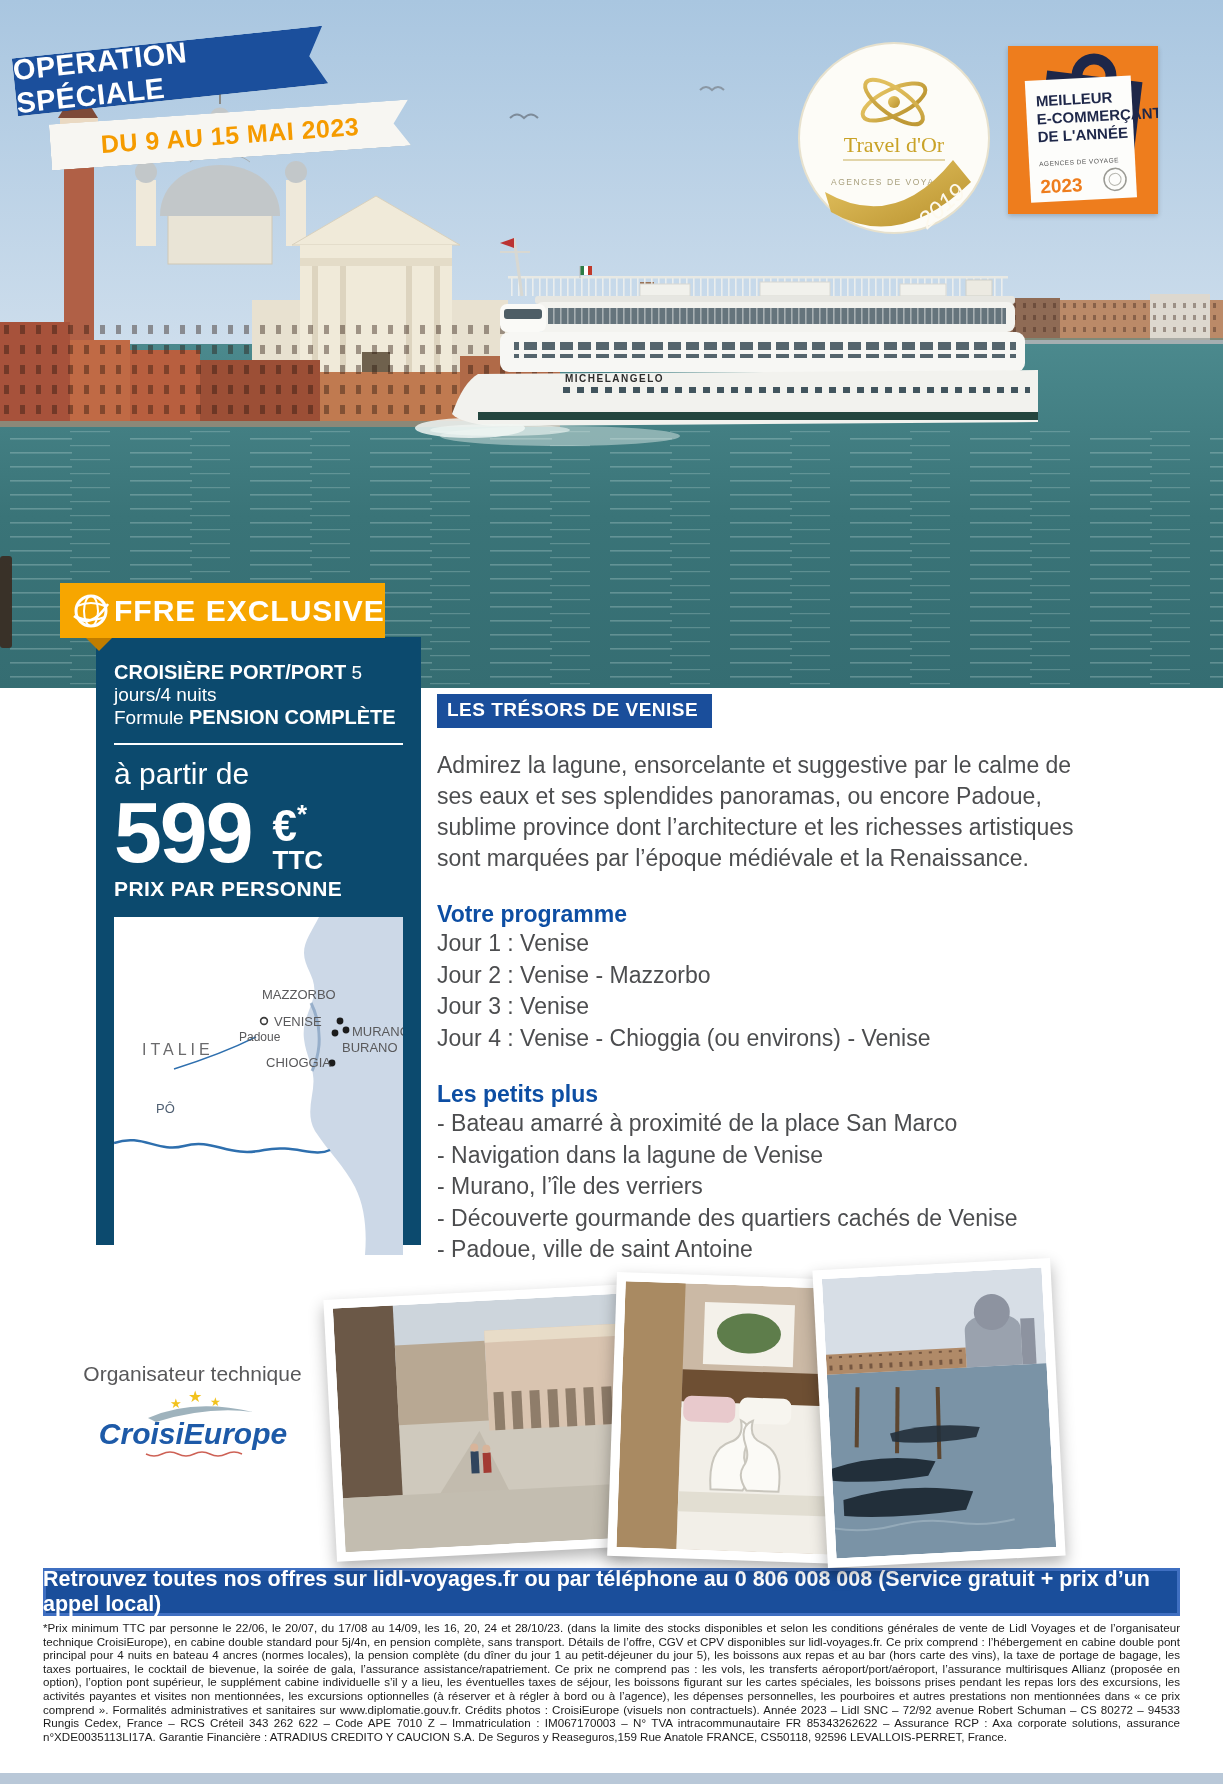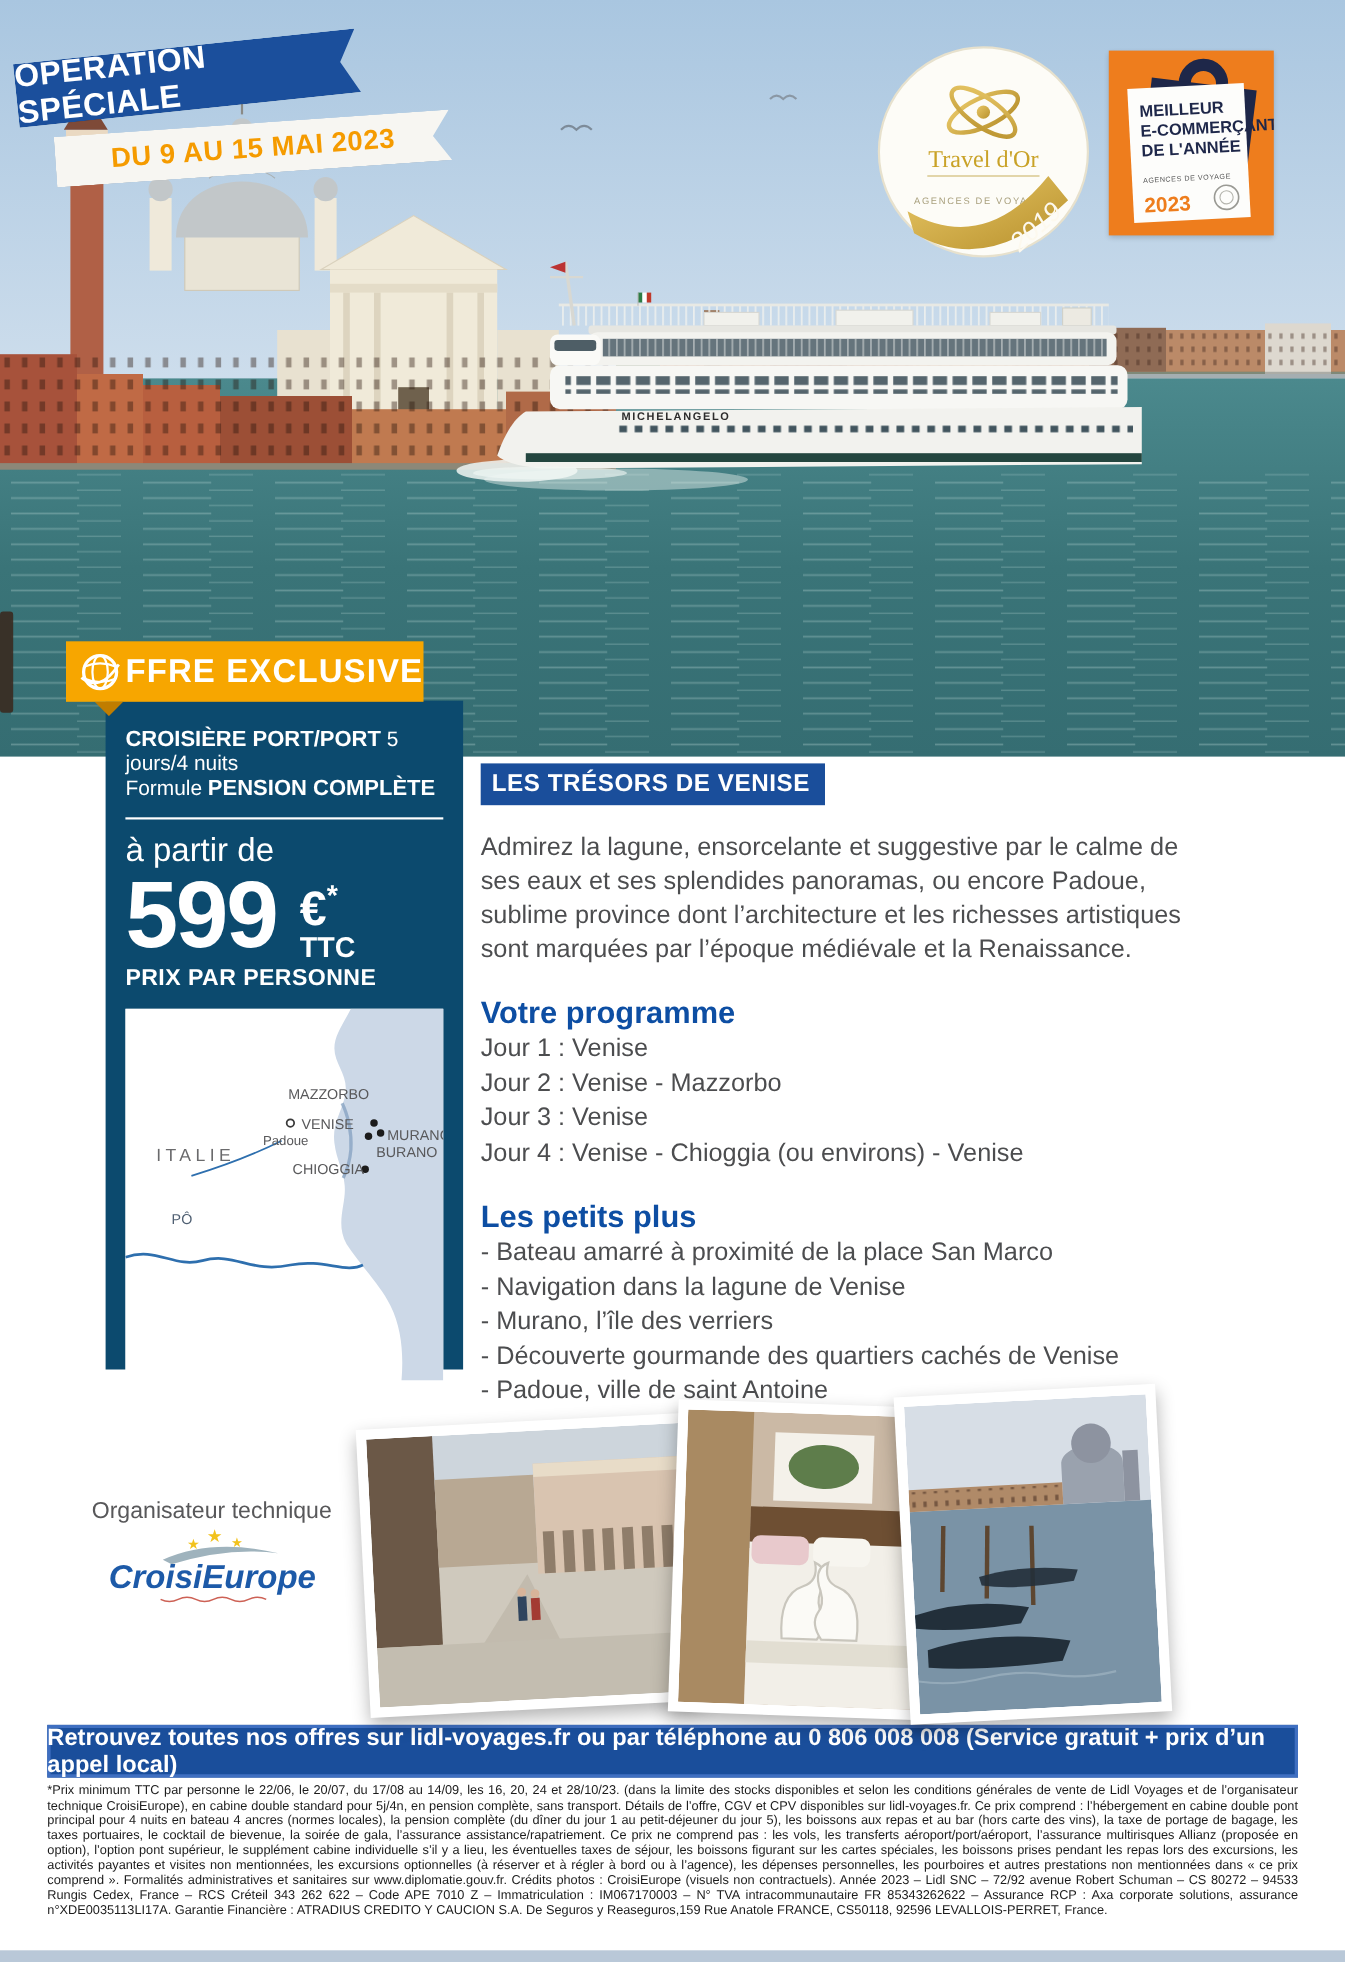--- a/index.html
+++ b/index.html
@@ -39,24 +39,24 @@
   .price-row{display:flex;align-items:flex-start;margin-top:4px;gap:16px;}
   .price-num{font-size:86px;font-weight:800;line-height:74px;letter-spacing:-2px;}
   .cur-col{display:flex;flex-direction:column;justify-content:space-between;height:76px;margin-left:5px;}
   .cur{font-size:44px;font-weight:800;line-height:38px;}
   .cur sup{font-size:26px;vertical-align:18px;}
   .ttc{font-size:26px;font-weight:800;align-self:flex-end;margin-right:2px;}
   .perperson{font-size:21px;font-weight:800;letter-spacing:.4px;margin-top:6px;}
   .mapbox{margin-top:16px;width:289px;height:338px;background:#ffffff;}
   
   .main-col{position:absolute;left:437px;top:694px;width:655px;color:#4c4d4f;}
-  .title-box{display:inline-block;background:#1a4e9b;color:#fff;font-size:22px;font-weight:800;
+  .title-box{display:inline-block;background:#1a4e9b;color:#fff;font-size:19px;font-weight:800;
     letter-spacing:.5px;padding:5px 14px 7px 10px;}
   .intro{margin-top:22px;font-size:23px;line-height:31px;}
-  .h-blue{color:#0d4ea3;font-size:28px;font-weight:800;margin-top:27px;}
+  .h-blue{color:#0d4ea3;font-size:23px;font-weight:800;margin-top:27px;}
   .item{font-size:23px;line-height:31.5px;}
   .period{margin-top:29px;font-size:23px;}
   .period b{color:#0d4ea3;font-weight:800;}
   
   .org{position:absolute;left:70px;top:1362px;width:245px;text-align:center;}
   .org-label{font-size:21px;color:#58585a;}
   
   .photo{position:absolute;background:#fff;padding:9px;box-shadow:0 7px 16px rgba(0,0,0,.3);}
   .photo .ph-inner{width:100%;height:100%;overflow:hidden;position:relative;}
   .photo1{left:330px;top:1292px;width:302px;height:262px;transform:rotate(-3deg);z-index:1;}

